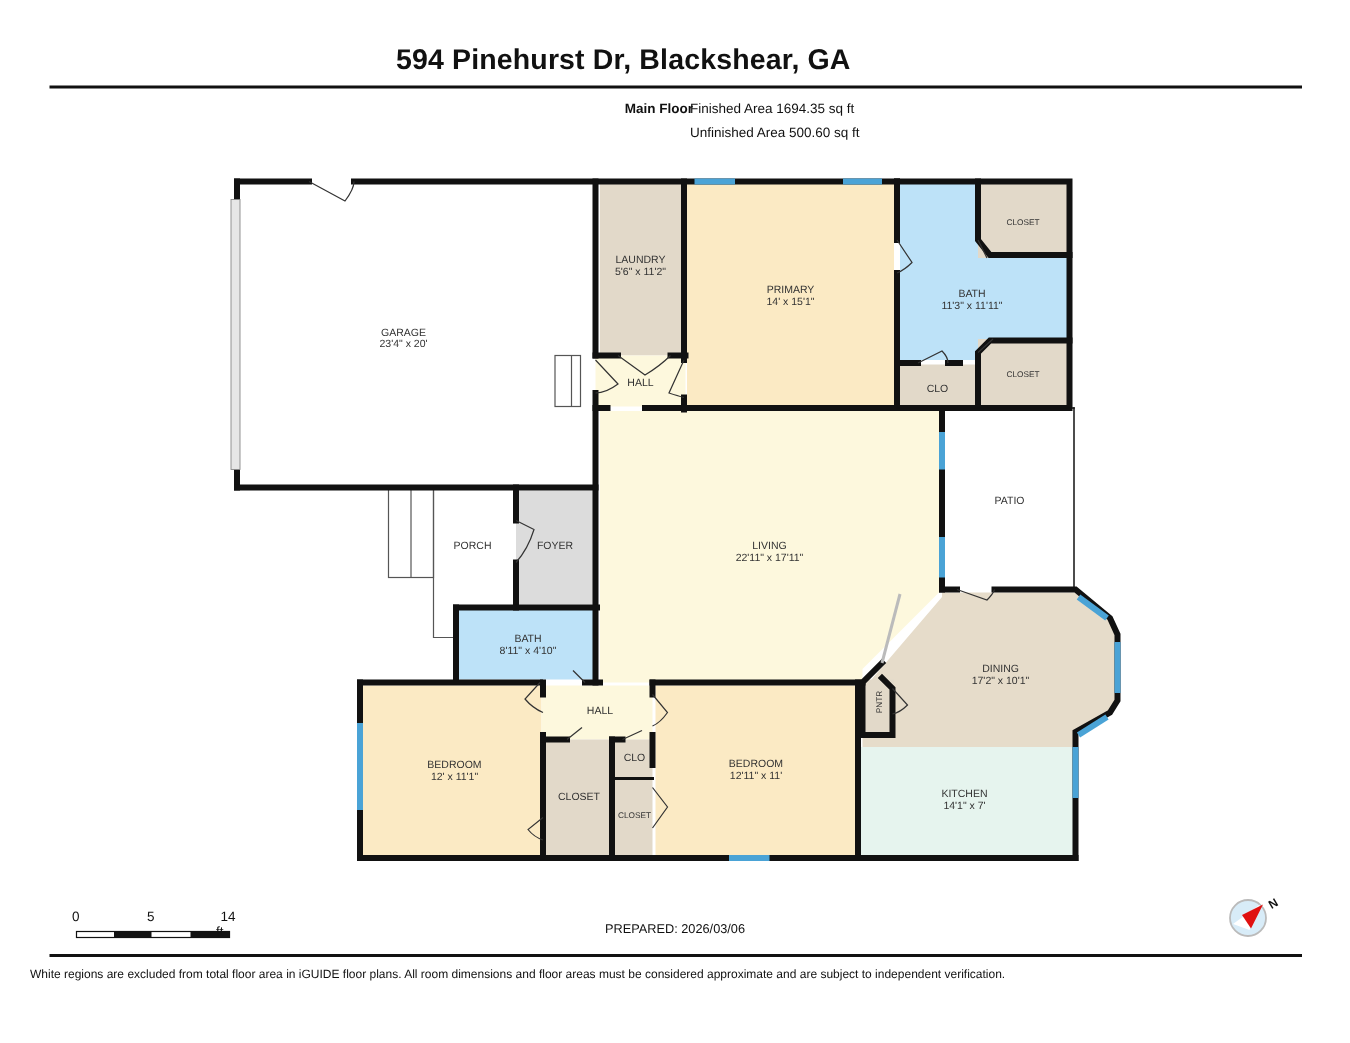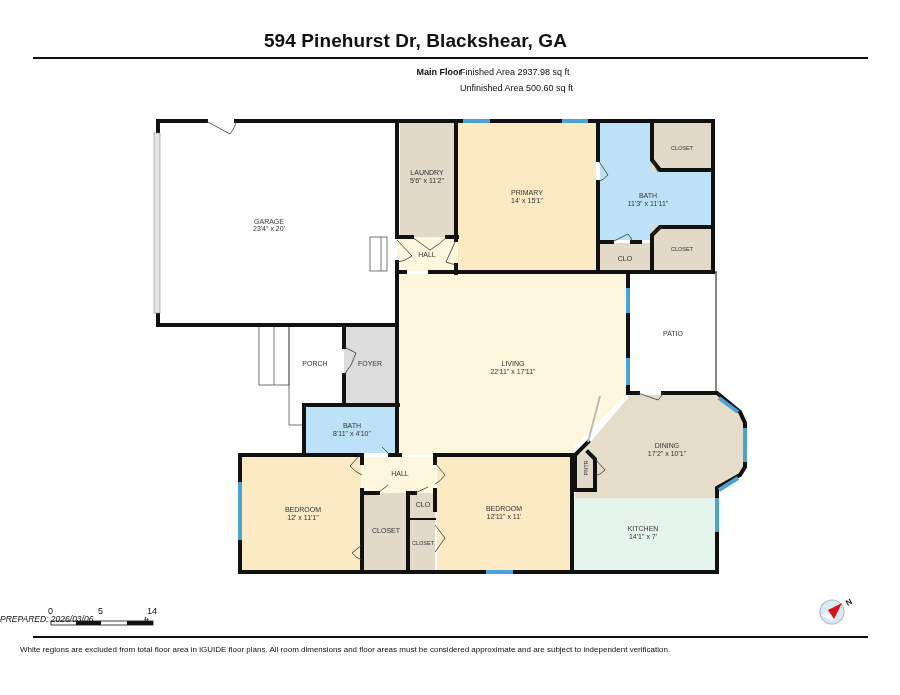--- a/index.html
+++ b/index.html
@@ -6,33 +6,33 @@
   body{width:900px;height:695px;position:relative;overflow:hidden;font-family:"Liberation Sans",sans-serif;color:#111;}
   .title{position:absolute;left:0;top:30px;width:831px;text-align:center;font-size:19px;font-weight:bold;letter-spacing:0.1px;}
   .rule{position:absolute;left:33px;width:835px;height:2px;background:#111;}
   .area-block{position:absolute;top:64px;left:400px;font-size:9px;line-height:16px;}
   .area-block .lbl{position:absolute;left:0;top:0;font-weight:bold;width:50px;text-align:right;margin-left:12px;}
   .area-block .vals{position:absolute;left:60px;top:0;white-space:nowrap;}
   svg.plan{position:absolute;left:0;top:0;}
   .rl{font-family:"Liberation Sans",sans-serif;font-size:7px;fill:#333;text-anchor:middle;}
   .rl-sm{font-size:5.5px;}
   .scale{position:absolute;left:48px;top:606px;font-size:9px;}
-  .prepared{position:absolute;left:0;width:900px;top:614px;font-size:8.5px;font-style:italic;}
+  .prepared{position:absolute;left:0;width:900px;top:614px;text-align:center;font-size:8.5px;}
   .disclaimer{position:absolute;left:20px;top:645px;font-size:8px;white-space:nowrap;}
 </style>
 </head>
 <body>
 
 <div class="title">594 Pinehurst Dr, Blackshear, GA</div>
 <div class="rule" style="top:57px"></div>
 
 <div class="area-block">
   <div class="lbl">Main Floor</div>
   <div class="vals">
-    <div>Finished Area 2937.98 sq ft</div>
+    <div>Finished Area 1694.35 sq ft</div>
     <div>Unfinished Area 500.60 sq ft</div>
   </div>
 </div>
 
 <svg class="plan" width="900" height="695" viewBox="0 0 900 695">
 
   <g>
     <rect x="160" y="121" width="237" height="204" fill="#ffffff"></rect>
     <rect x="400" y="121" width="55" height="116" fill="#e2d9c9"></rect>
     <rect x="397" y="237" width="60" height="34" fill="#fdf8dd"></rect>

